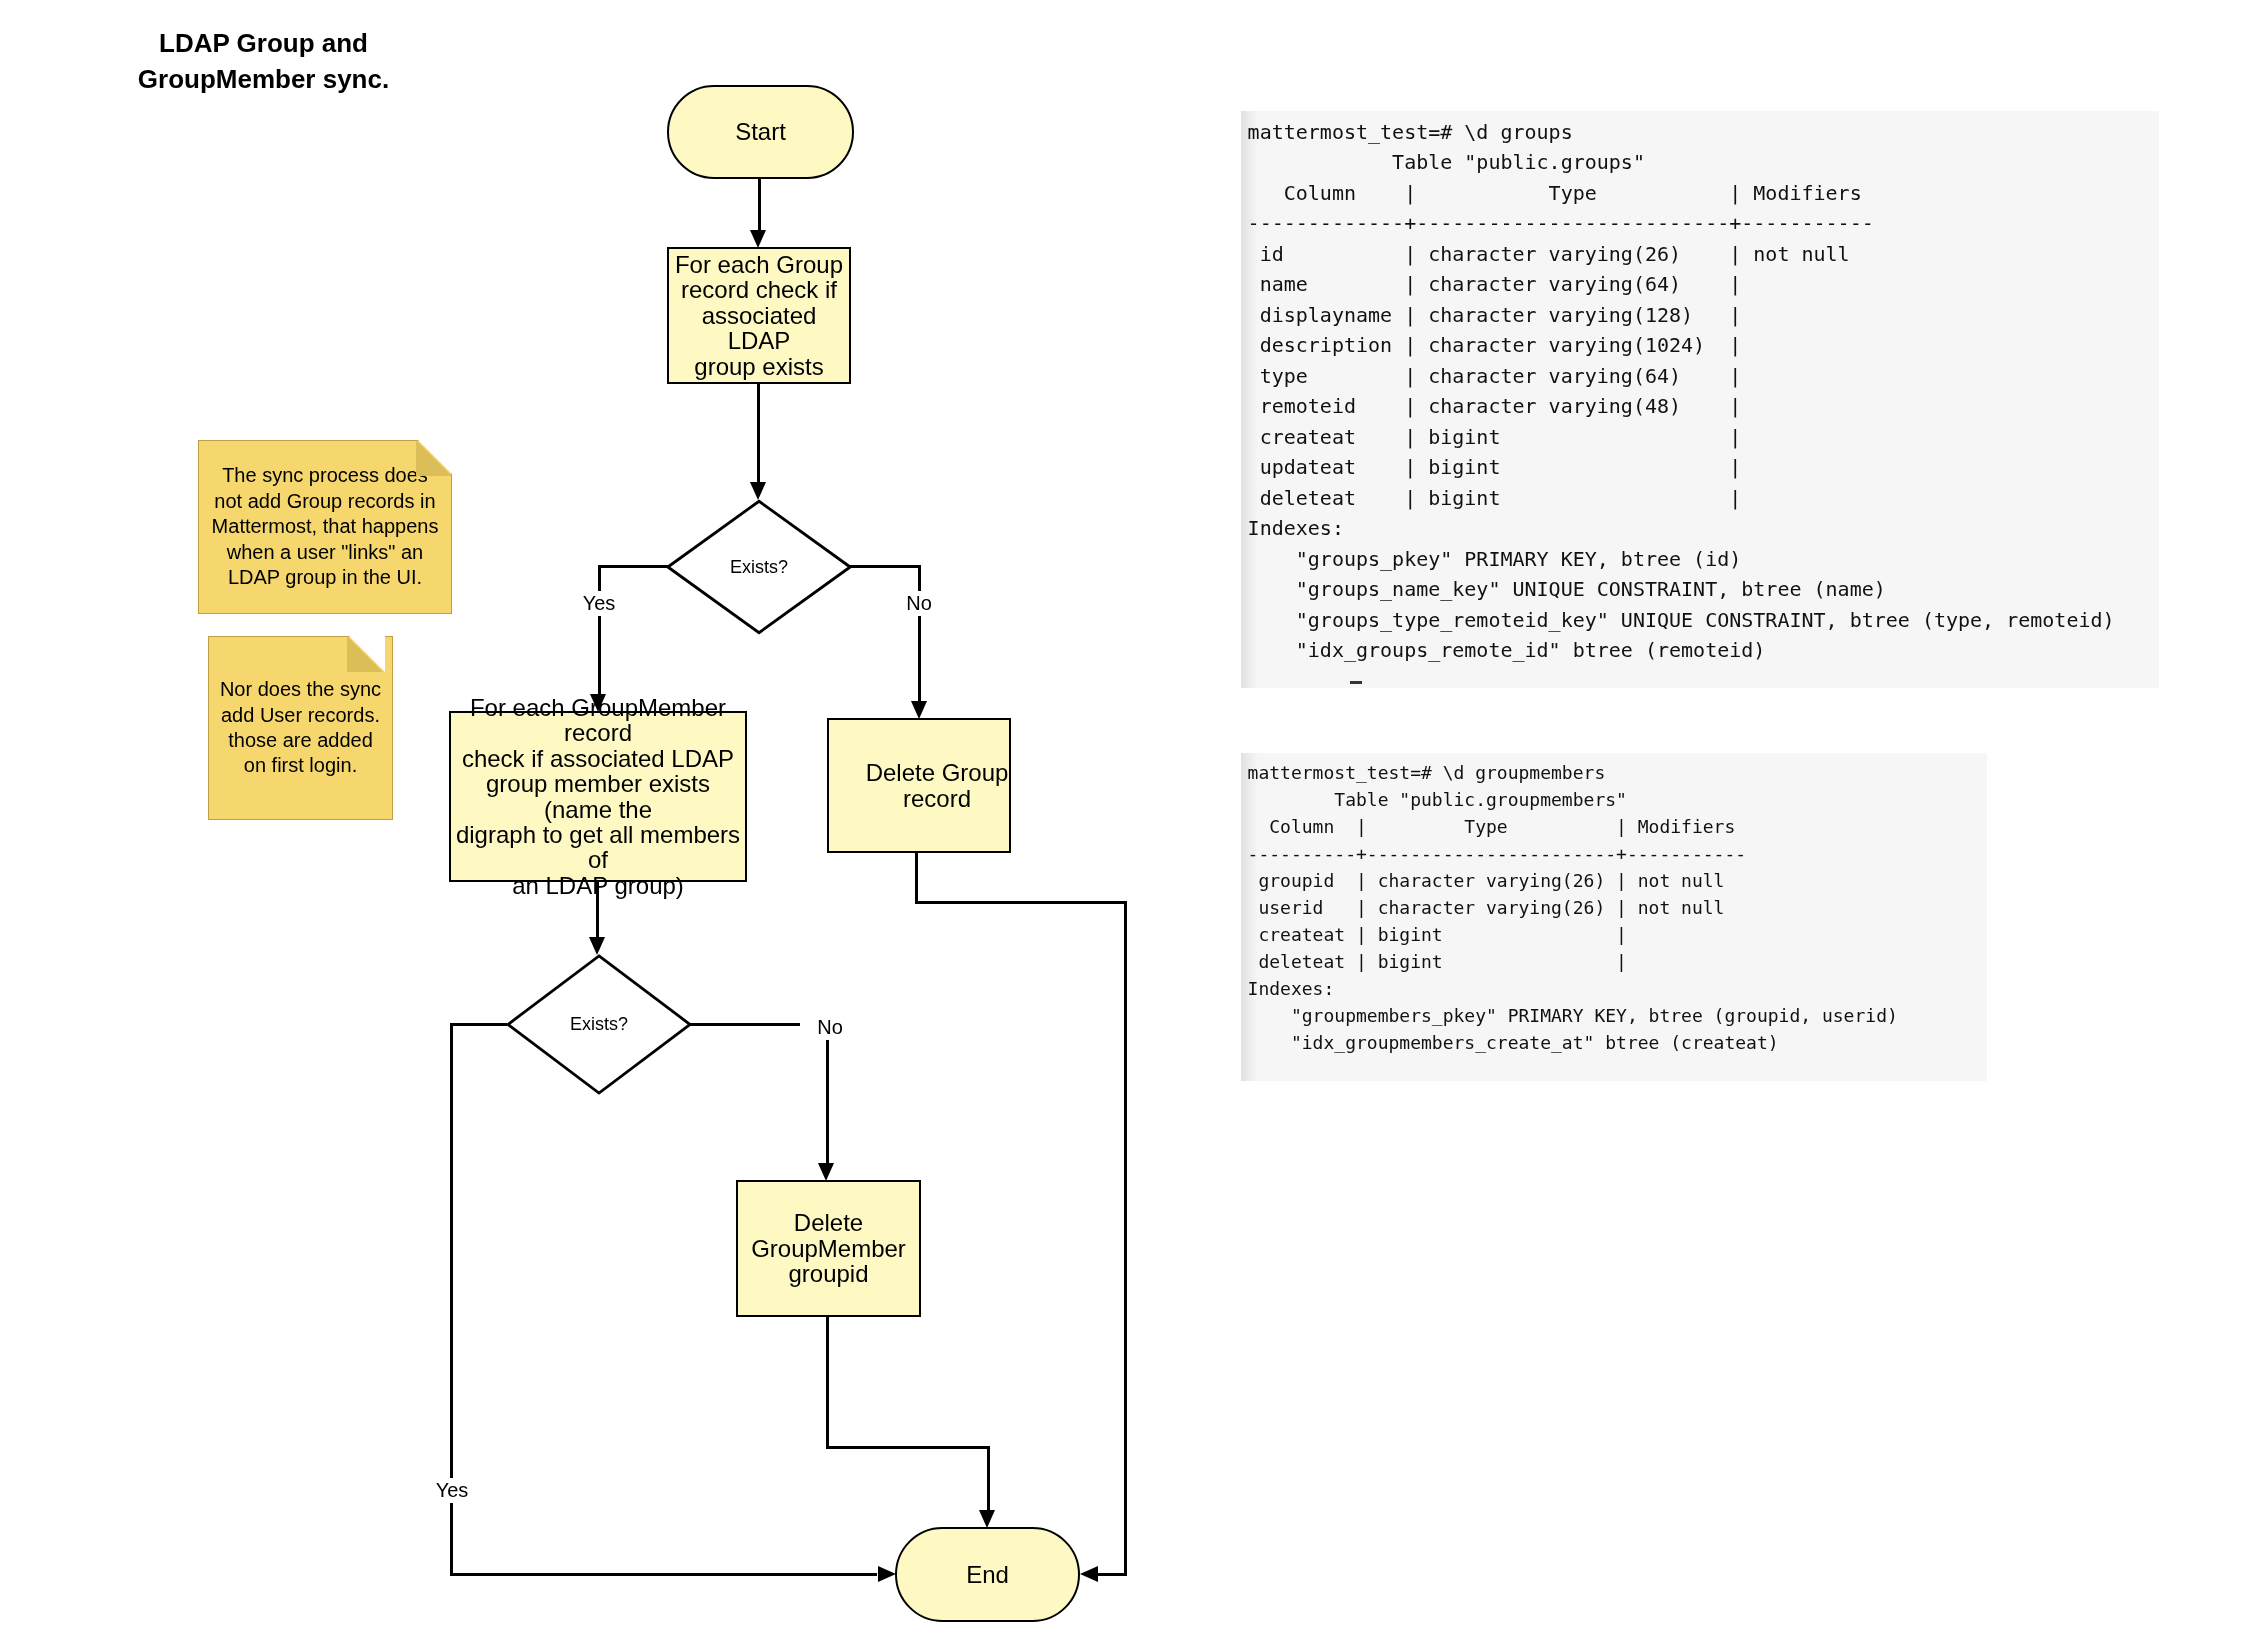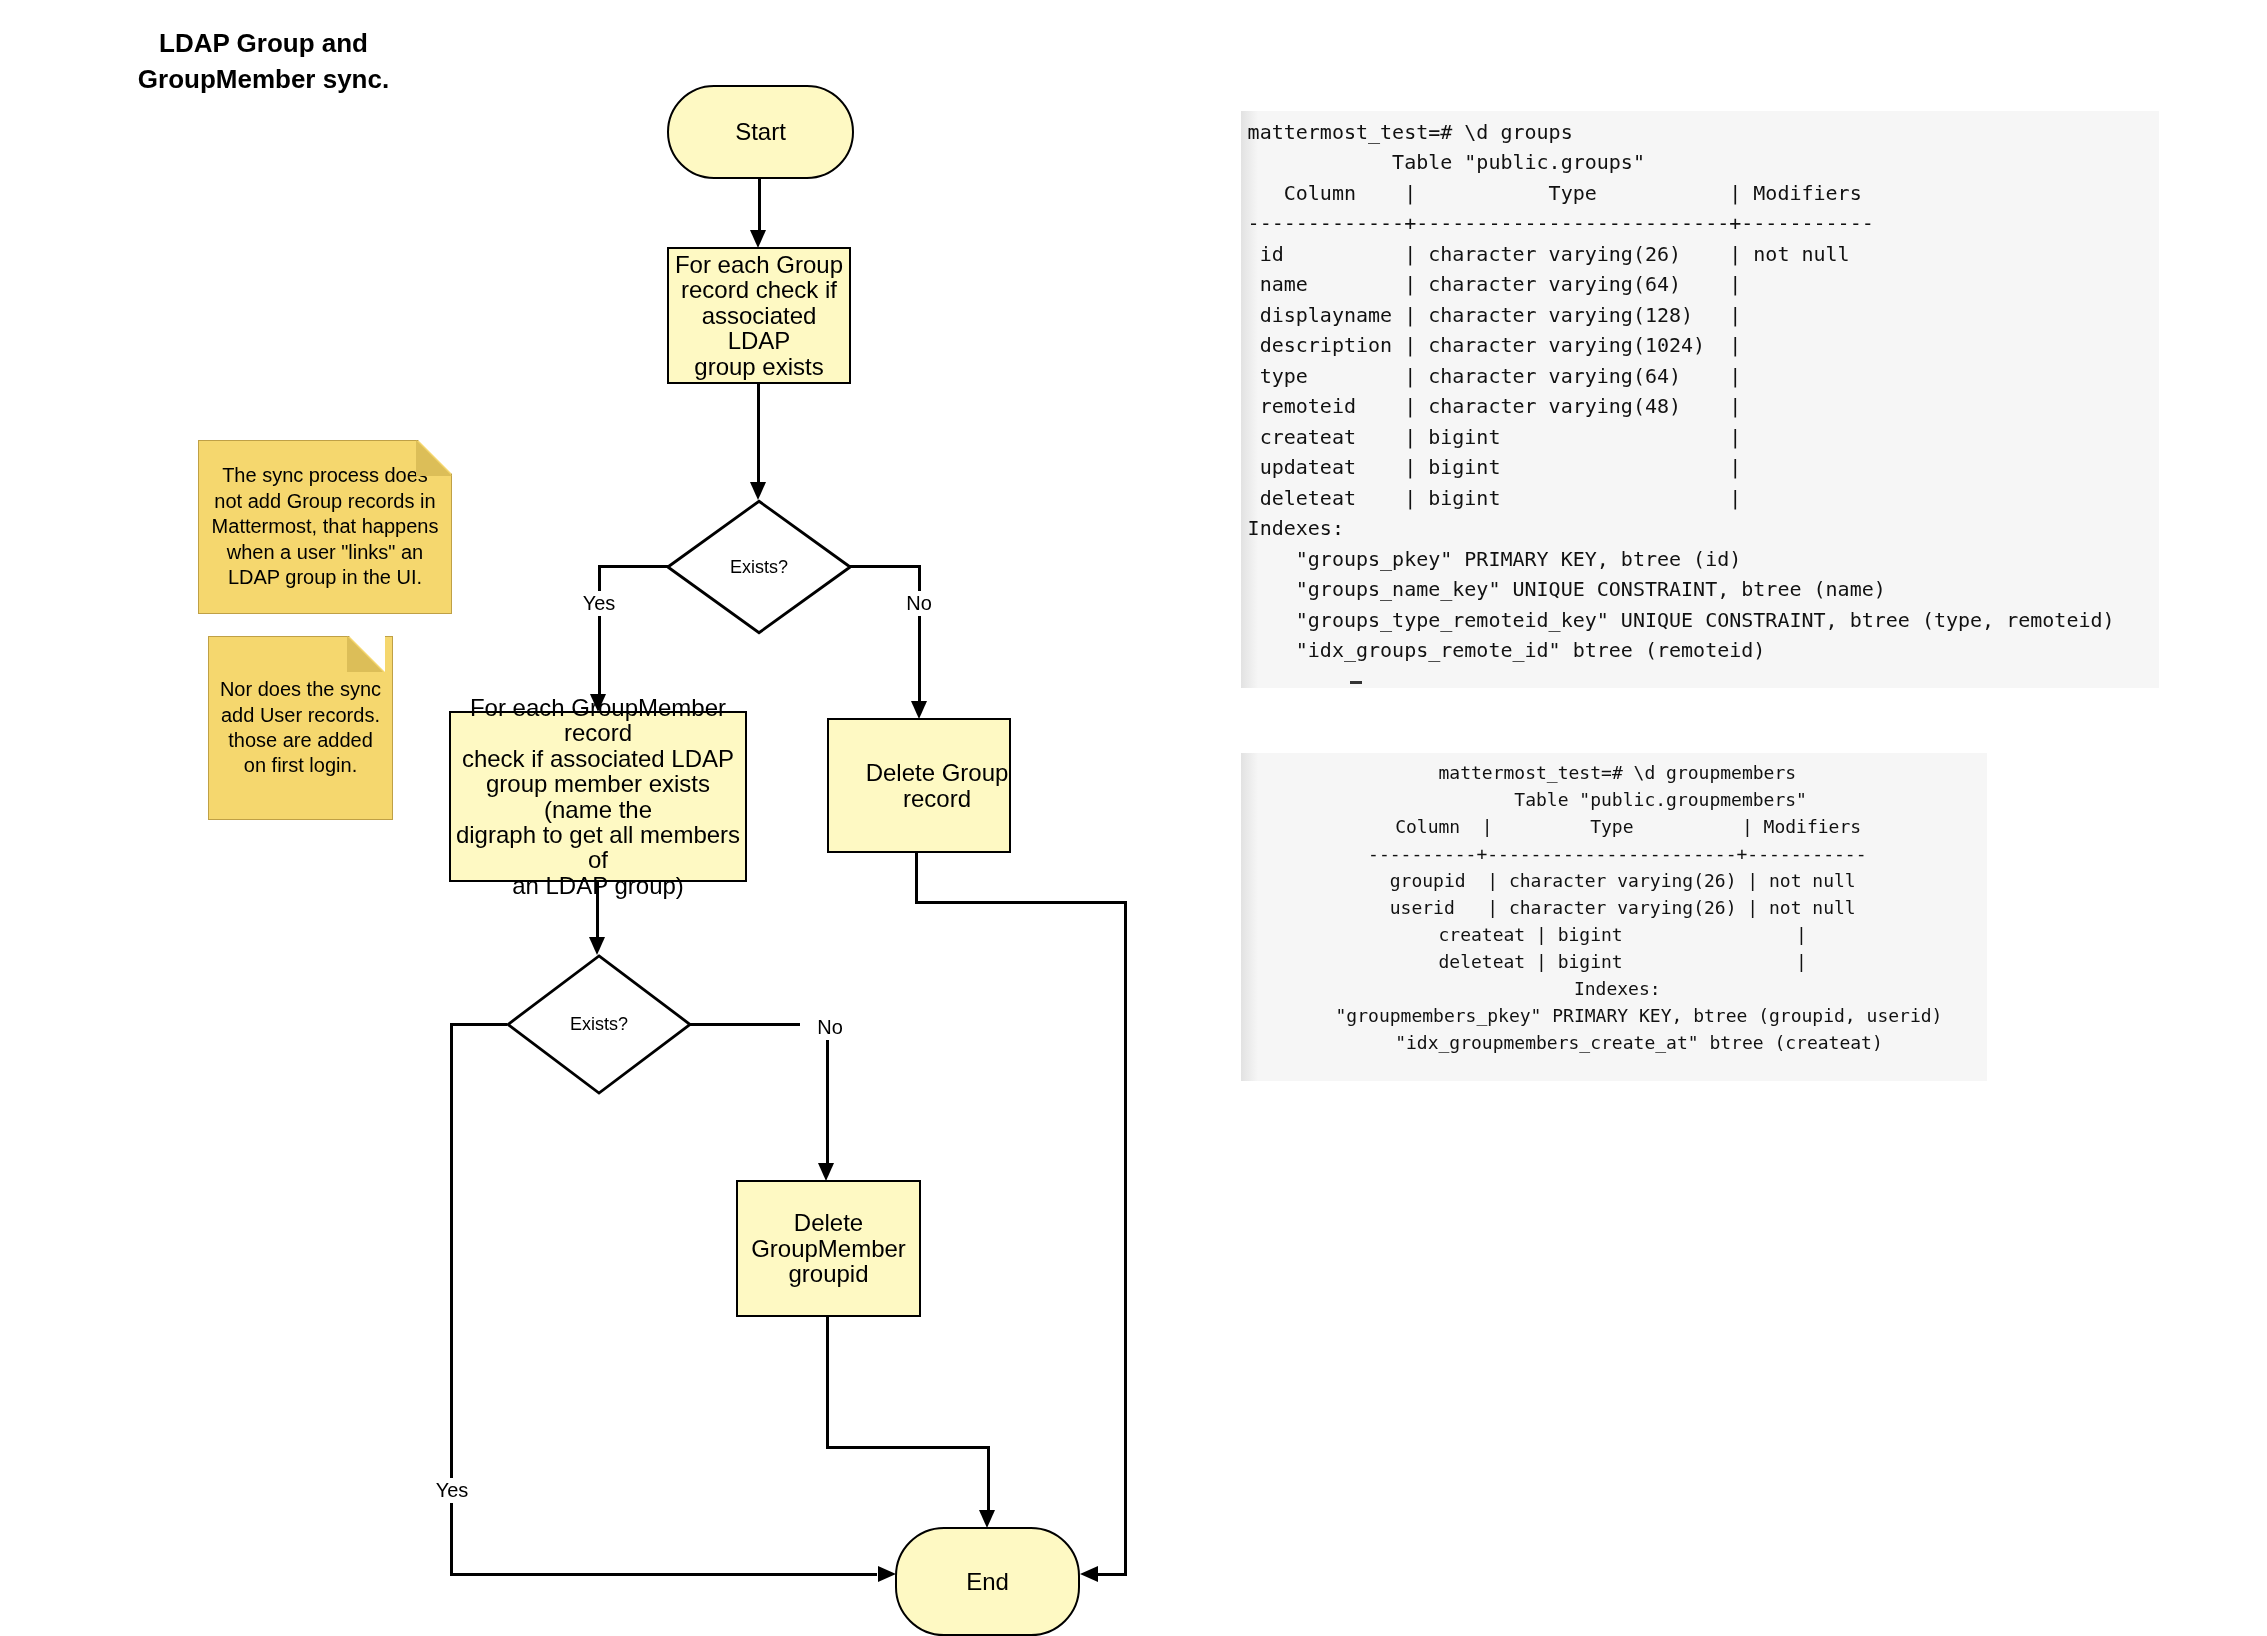--- a/index.html
+++ b/index.html
@@ -59,21 +59,21 @@
  createat    | bigint                   |
  updateat    | bigint                   |
  deleteat    | bigint                   |
 Indexes:
     "groups_pkey" PRIMARY KEY, btree (id)
     "groups_name_key" UNIQUE CONSTRAINT, btree (name)
     "groups_type_remoteid_key" UNIQUE CONSTRAINT, btree (type, remoteid)
     "idx_groups_remote_id" btree (remoteid)</pre>
   <div class="cursor" style="left:1350px;top:681px;width:12.2px;height:2.8px;"></div>
   <pre class="term term2" style="left:1241px;top:753px;width:746px;height:328px;
-       background:linear-gradient(to right,#e2e2e2 0px,#f6f6f6 17px);text-align:center;">mattermost_test=# \d groupmembers
+       background:linear-gradient(to right,#e2e2e2 0px,#f6f6f6 17px);">mattermost_test=# \d groupmembers
         Table "public.groupmembers"
   Column  |         Type          | Modifiers
 ----------+-----------------------+-----------
  groupid  | character varying(26) | not null
  userid   | character varying(26) | not null
  createat | bigint                |
  deleteat | bigint                |
 Indexes:
     "groupmembers_pkey" PRIMARY KEY, btree (groupid, userid)
     "idx_groupmembers_create_at" btree (createat)</pre>
@@ -158,16 +158,16 @@
 
   <svg class="dsvg" style="left:506px;top:954px;" width="186" height="141" viewBox="0 0 198 150">
     <polygon points="99,2 196,75 99,148 2,75" fill="#ffffff" stroke="#000000" stroke-width="3"></polygon>
   </svg>
   <div class="dlabel" style="left:506px;top:954px;width:186px;height:141px;">Exists?</div>
 
   <div class="node" style="left:736px;top:1180px;width:185px;height:137px;">Delete
 GroupMember
 groupid</div>
 
-  <div class="node oval" style="left:895px;top:1527px;width:185px;height:109px;">End</div>
+  <div class="node oval" style="left:895px;top:1527px;width:185px;height:95px;">End</div>
 
 </div>
 
 
 </body></html>

